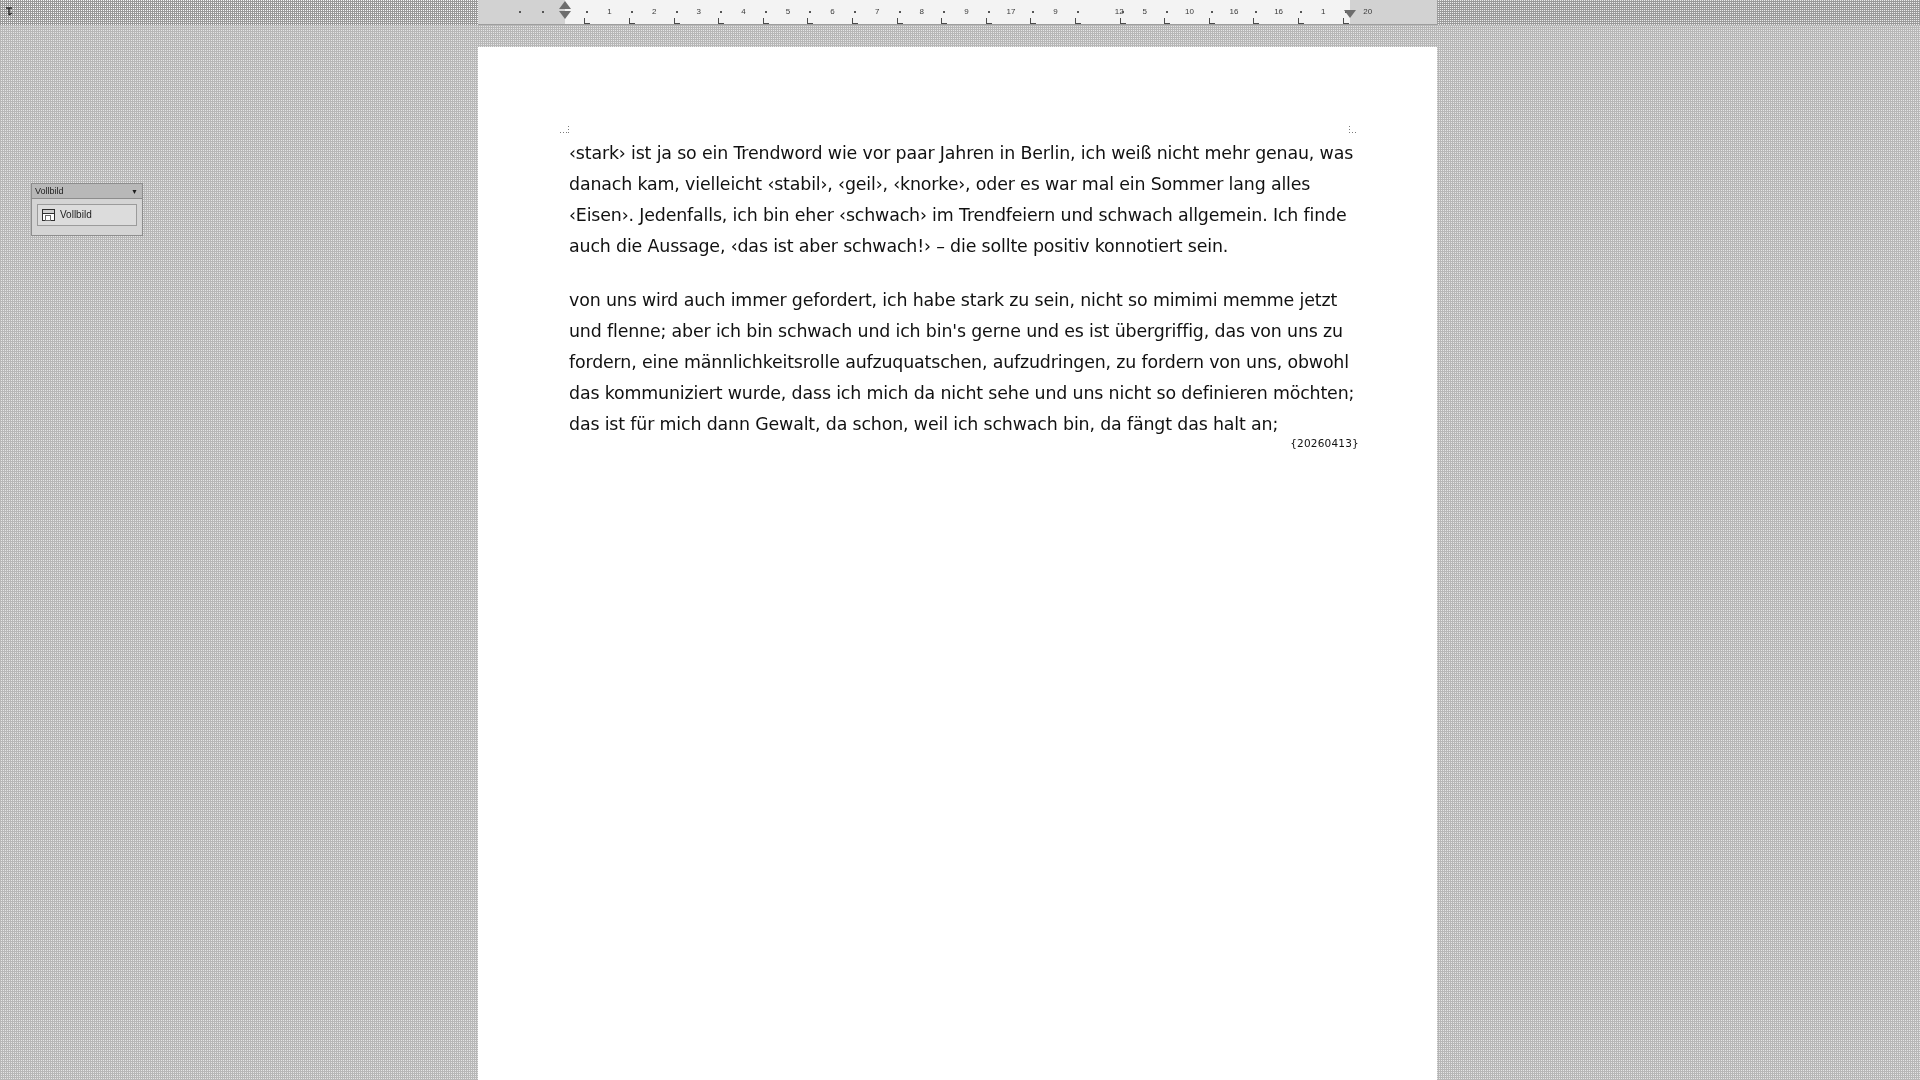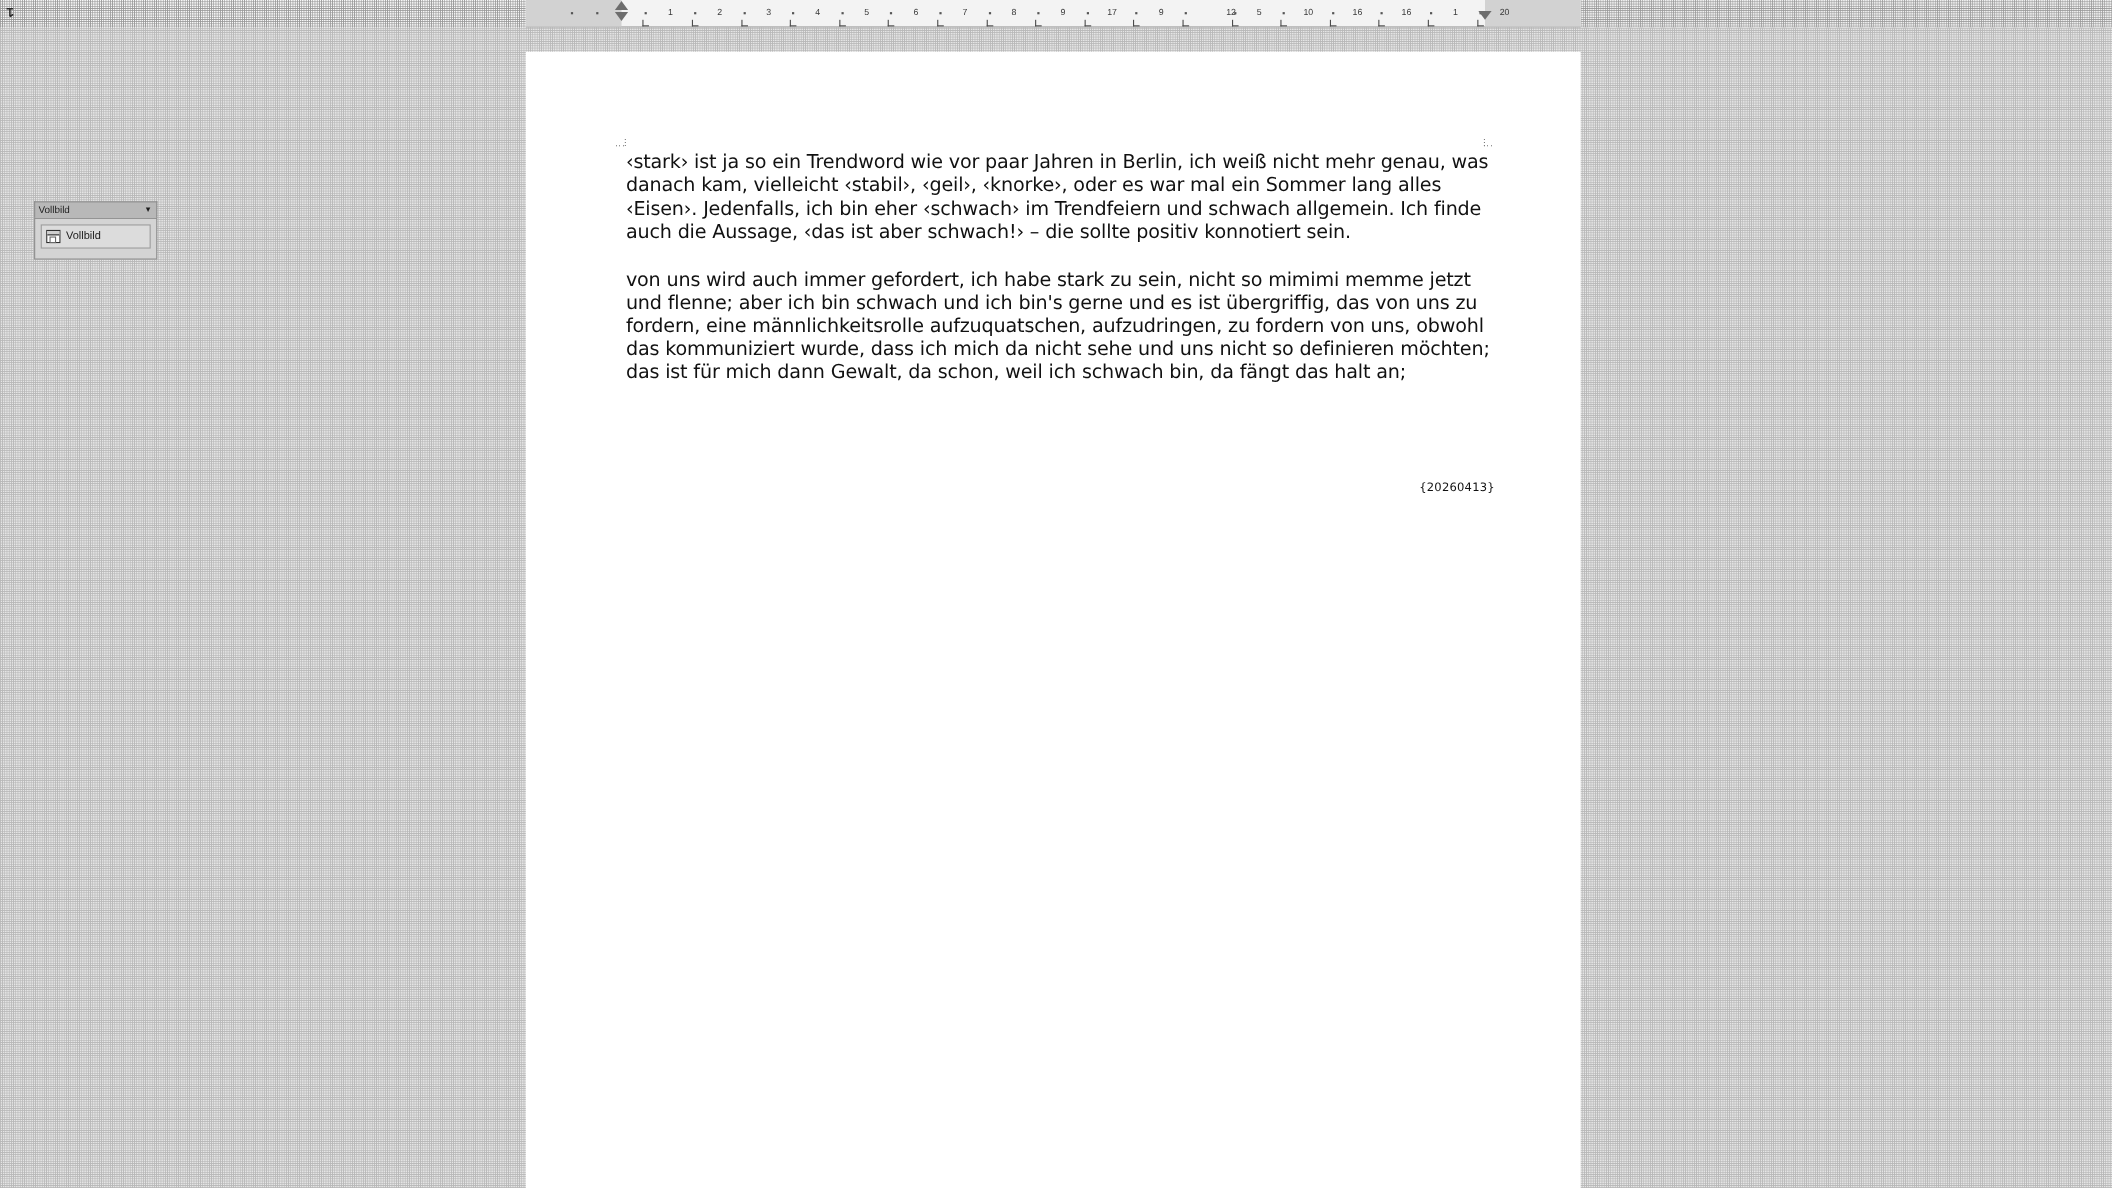--- a/index.html
+++ b/index.html
@@ -160,21 +160,21 @@
 
   
   .doc-body {
     position: absolute;
     left: 569px;
     top: 138px;
     width: 790px;
     color: #111;
     font-family: "DejaVu Sans", "Liberation Sans", sans-serif;
     font-size: 17.4px;
-    line-height: 21px;
+    line-height: 31px;
     letter-spacing: -0.15px;
     z-index: 15;
   }
   .doc-body p { margin: 0; }
   .para-gap { height: 23.2px; }
 
   .datestamp {
     position: absolute;
     left: 569px;
     top: 437px;

